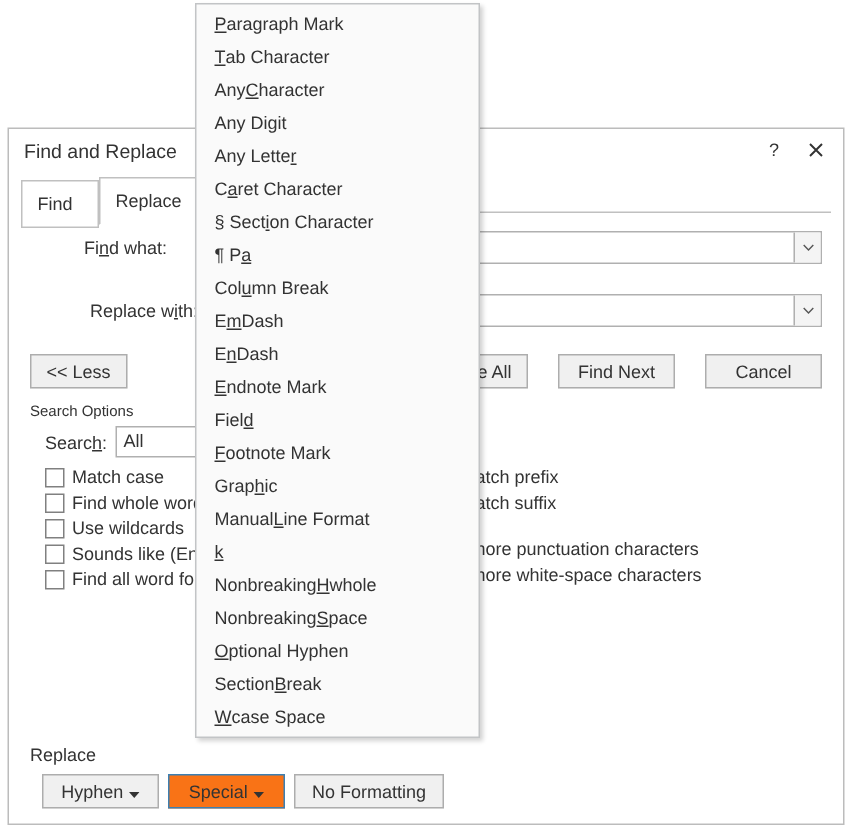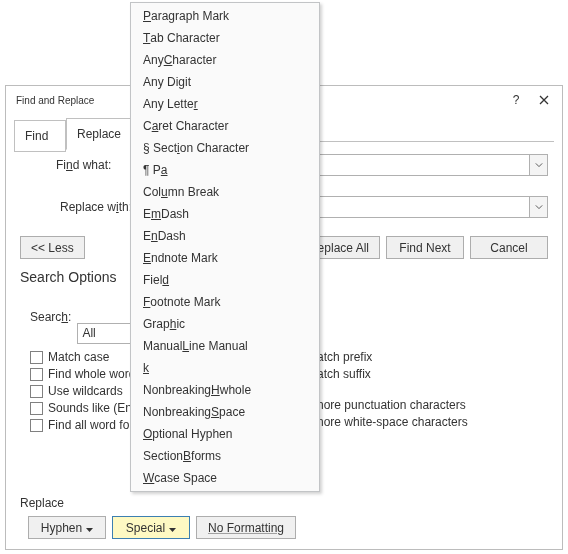--- a/index.html
+++ b/index.html
@@ -5,21 +5,21 @@
   * { box-sizing: border-box; margin: 0; padding: 0; font-family: "Segoe UI", Tahoma, sans-serif; font-size: 12px; color: #333; }
   body { background: #fff; width: 568px; height: 554px; position: relative; overflow: hidden; }
   .overlay-bg { position: absolute; left: 0; top: 0; width: 568px; height: 554px; background: #fff; }
   .dialog {
     position: absolute; left: 5px; top: 85px; width: 558px; height: 465px;
     border: 1px solid #bcbcbc; background: #fff;
   }
   .titlebar {
     height: 28px; display: flex; align-items: center; padding: 0 4px 0 10px;
   }
-  .titlebar .title { font-size: 10px; flex: 1; }
+  .titlebar .title { font-size: 13px; flex: 1; }
   .title-btn {
     width: 28px; height: 20px; display: flex; align-items: center; justify-content: center;
     font-size: 14px; color: #333;
   }
   .title-btn.close svg { width: 10px; height: 10px; }
   .tabs-row { position: relative; height: 24px; margin: 4px 8px 0 8px; }
   .tabs-row .tab {
     position: absolute; top: 2px; height: 22px; border: 1px solid #c0c0c0;
     background: #fff; display: flex; align-items: center; padding: 15px 10px;
     font-size: 12px;
@@ -34,48 +34,48 @@
   .field-row label { width: 80px; }
   .field-combo {
     flex: 1; height: 22px; border: 1px solid #b0b0b0; background: #fff; position: relative;
   }
   .field-combo .dd {
     position: absolute; right: 0; top: 0; width: 18px; height: 100%;
     border-left: 1px solid #b0b0b0; display: flex; align-items: center; justify-content: center;
     background: #f4f4f4;
   }
   .dd svg { width: 8px; height: 8px; }
-  .btn-row-upper { display: flex; justify-content: flex-end; gap: 6px; margin-top: 18px; margin-bottom: 10px; align-items: center; }
+  .btn-row-upper { display: flex; justify-content: flex-end; gap: 20px; margin-top: 18px; margin-bottom: 10px; align-items: center; }
   .btn {
     height: 23px; border: 1px solid #adadad; background: #f0f0f0;
     display: inline-flex; align-items: center; justify-content: center; padding: 0 10px; min-width: 78px;
   }
   .btn.disabled { color: #a0a0a0; }
   .btn.small { min-width: 60px; }
   .less-wrap { flex:1; }
-  .section-label { font-size: 14px; margin-top: 4px; margin-bottom: 4px; }
+  .section-label { font-size: 10px; margin-top: 4px; margin-bottom: 4px; }
   .search-row { display: flex; align-items: center; gap: 6px; margin: 4px 0 6px 10px; }
   .search-row .combo {
-    height: 21px; border: 1px solid #b0b0b0; width: 80px; position: relative; margin-top: 34px;
+    height: 21px; border: 1px solid #b0b0b0; width: 80px; position: relative;
   }
   .search-row .combo .val { padding: 2px 4px; }
   .search-row .combo .dd {
     position: absolute; right: 0; top: 0; width: 16px; height: 100%;
     border-left: 1px solid #b0b0b0; background:#f4f4f4; display:flex; align-items:center; justify-content:center;
   }
   .cols { display: flex; margin-left: 10px; }
   .cols .col { flex: 1; }
   .chk { display: flex; align-items: center; gap: 5px; margin-bottom: 3px; }
   .chk .box {
     width: 13px; height: 13px; border: 1px solid #808080; background: #fff; flex-shrink: 0;
   }
   .bottom-section { position: absolute; left: 14px; right: 14px; bottom: 10px; }
   .bottom-label { margin-bottom: 6px; }
   .bottom-btns { display: flex; gap: 6px; margin-left: 8px; }
-  .btn.special { border: 1px solid #3c7fb1; background: #fef9c3; }
+  .btn.special { border: 1px solid #3c7fb1; background: #f97316; }
   .btn .dd-tri { margin-left: 4px; }
   .underline-char { text-decoration: underline; }
 
   
   .menu {
     position: absolute; left: 130px; top: 2px; width: 190px;
     border: 1px solid #c2c4c6; background: #fafafa;
     box-shadow: 2px 2px 3px rgba(0,0,0,0.18);
     z-index: 50; padding: 2px 0;
   }
@@ -228,21 +228,21 @@
         </span>
       </div>
       <div class="btn special">
         <span>Special</span>
         <span class="dd-tri">
           <svg width="7" height="4" viewBox="0 0 7 4">
               <path d="M0 0 L7 0 L3.5 4 Z" fill="#333"></path>
             </svg>
         </span>
       </div>
-      <div class="btn disabled" style="min-width:100px;text-decoration:underline;">
+      <div class="btn disabled" style="min-width:100px;">
           <span>No Formatting</span>
         </div>
     </div>
   </div>
 </div>
 
 <div class="menu" id="special-menu">
     <div class="menu-item">
       <span></span>
       <span class="underline-char">P</span>
@@ -313,21 +313,21 @@
       <span>ootnote Mark</span>
     </div>
     <div class="menu-item">
       <span>Grap</span>
       <span class="underline-char">h</span>
       <span>ic</span>
     </div>
     <div class="menu-item">
       <span>Manual </span>
       <span class="underline-char">L</span>
-      <span>ine Manual</span>
+      <span>ine Format</span>
     </div>
     <div class="menu-item">
       <span class="underline-char">k</span>
       <span></span>
     </div>
     <div class="menu-item">
       <span>Nonbreaking </span>
       <span class="underline-char">H</span>
       <span>whole</span>
     </div>
@@ -337,20 +337,20 @@
       <span>pace</span>
     </div>
     <div class="menu-item">
       <span></span>
       <span class="underline-char">O</span>
       <span>ptional Hyphen</span>
     </div>
     <div class="menu-item">
       <span>Section </span>
       <span class="underline-char">B</span>
-      <span>forms</span>
+      <span>reak</span>
     </div>
     <div class="menu-item">
       <span></span>
       <span class="underline-char">W</span>
       <span>case Space</span>
     </div>
   </div>
 
 </body></html>

